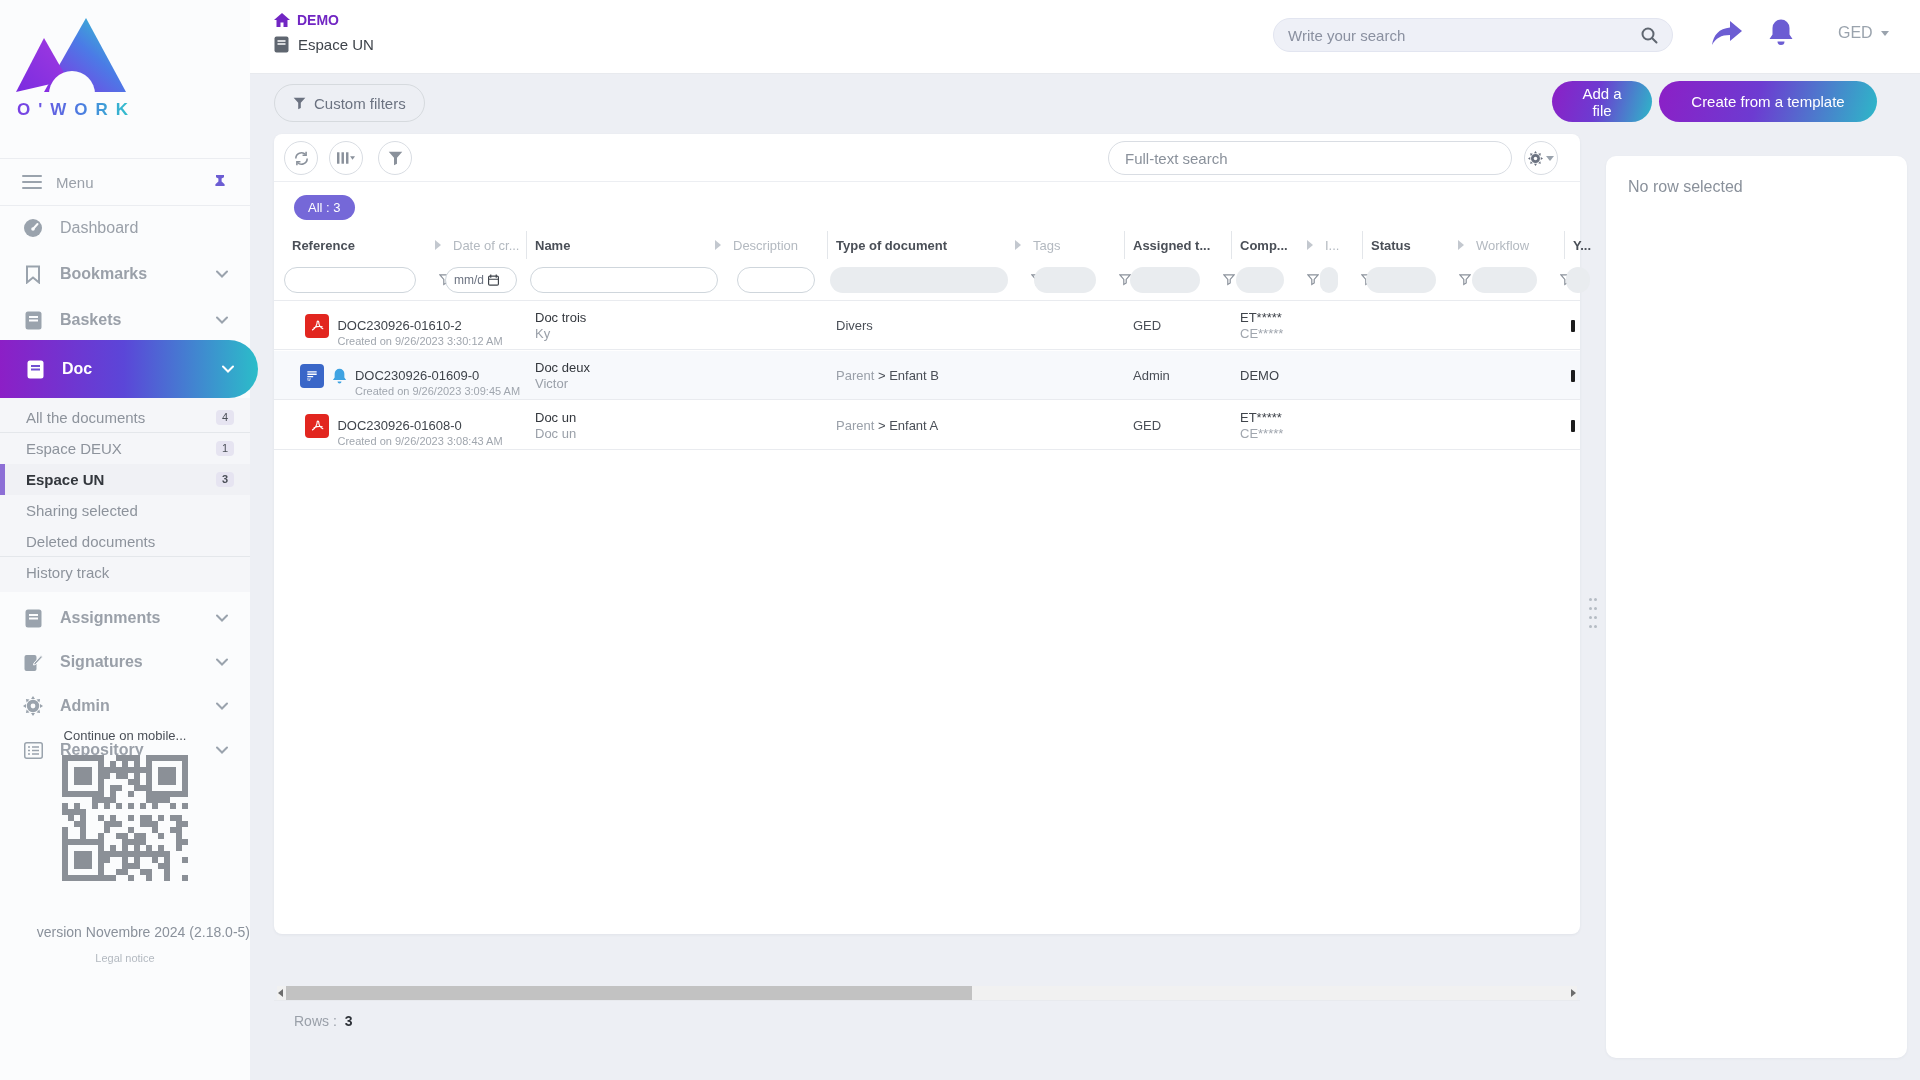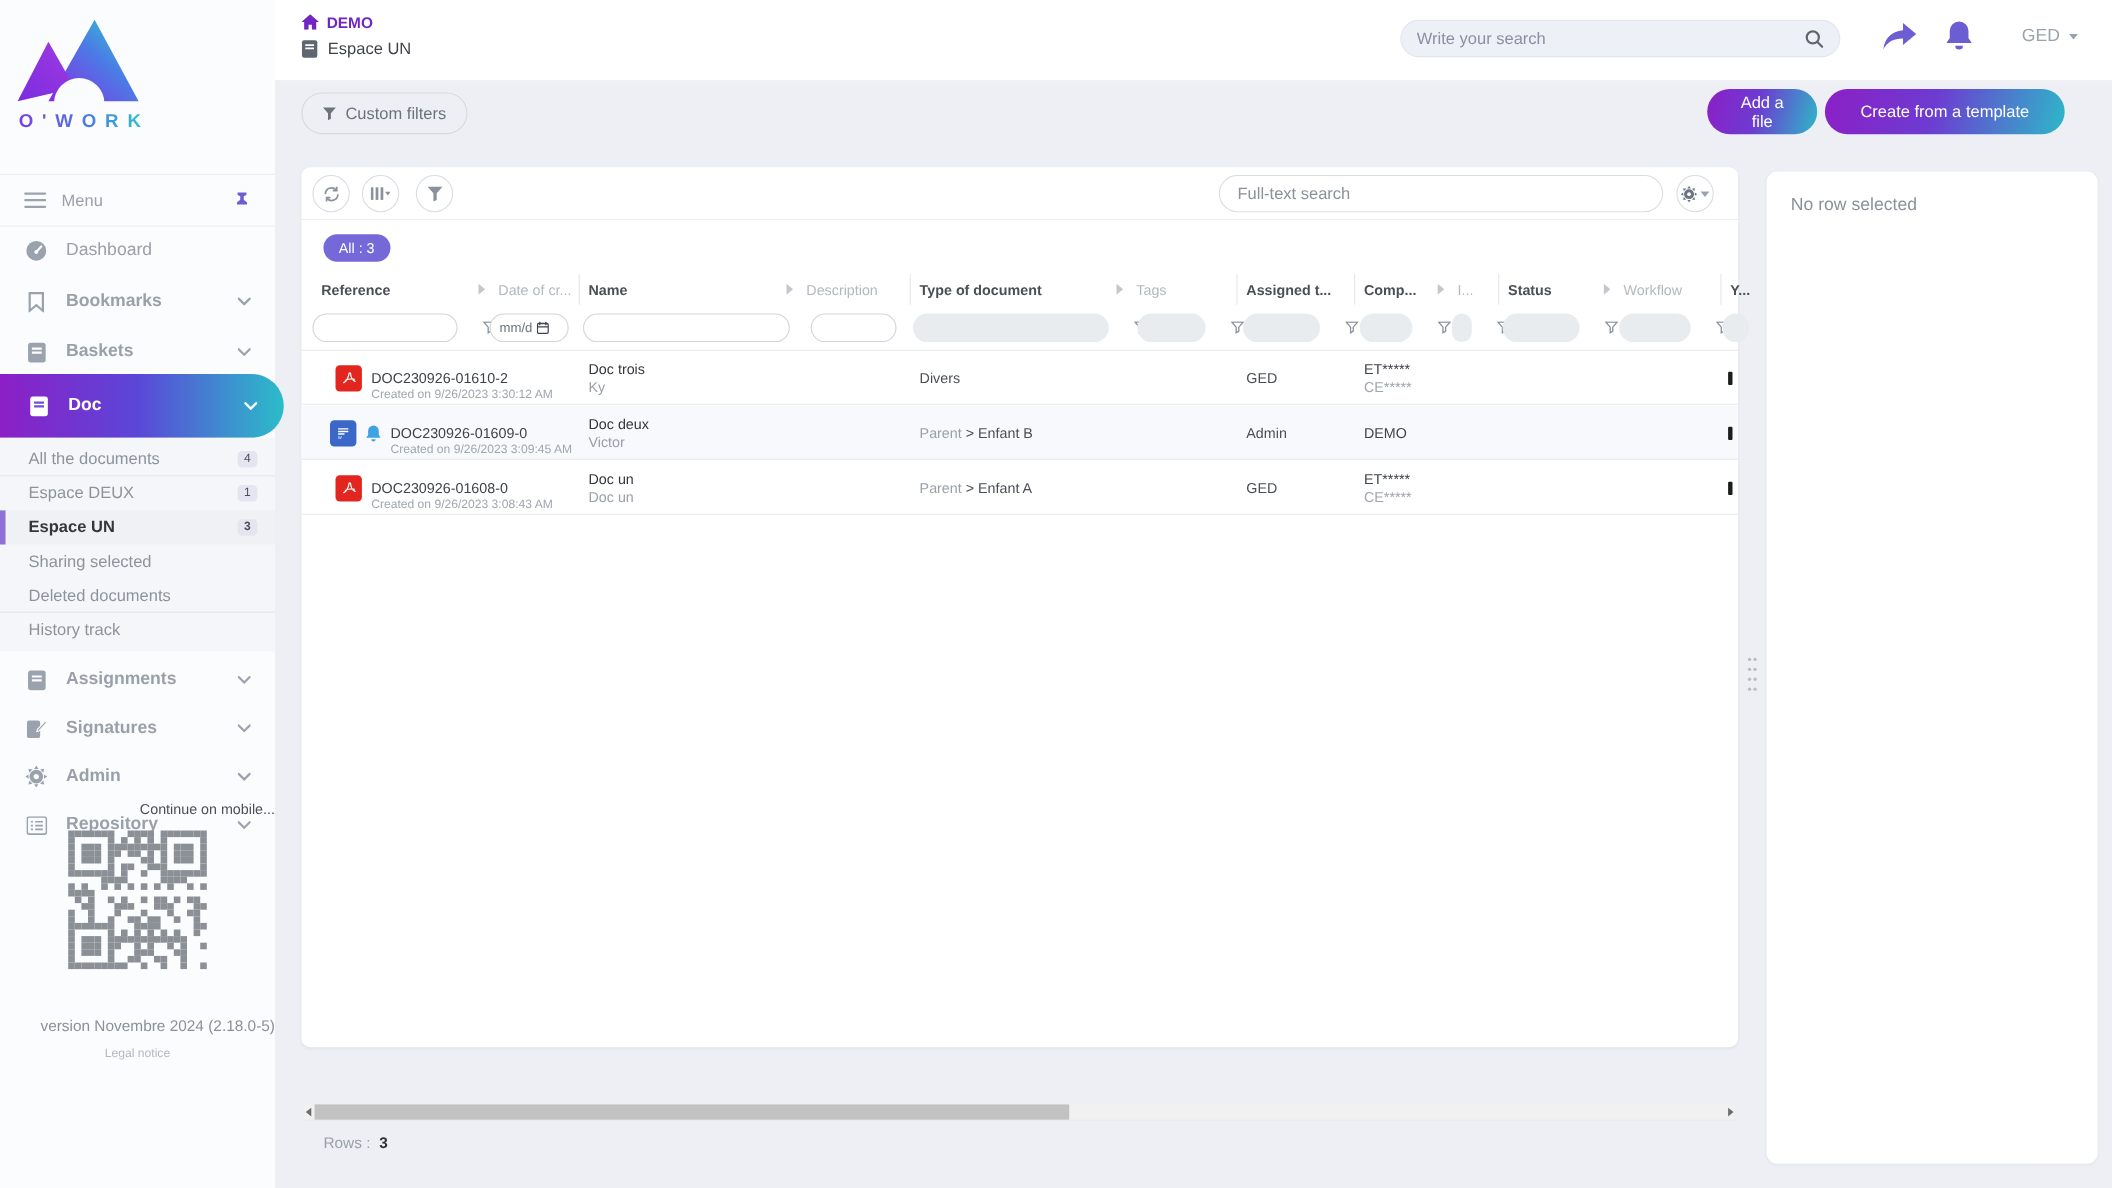--- a/index.html
+++ b/index.html
@@ -26,21 +26,21 @@
     background:linear-gradient(90deg,#8c1fc6,#5b46d8 48%,#2bbdc9); display:flex; align-items:center; padding:0 24px; color:#fff; font-size:16px; font-weight:bold; cursor:pointer; }
   .doc-active .ni-icon { width:22px; display:flex; justify-content:center; margin-right:16px; color:#fff; }
   .doc-active .chev { margin-left:auto; color:#fff; }
 
   .subpanel { position:absolute; left:0; top:398px; width:250px; height:194px; background:#f5f6f9; }
   .sub-item { position:absolute; left:0; width:250px; height:31px; display:flex; align-items:center; padding:0 16px 0 26px; font-size:15px; color:#8d939c; cursor:pointer; }
   .sub-item .badge { margin-left:auto; background:#e6e4f1; color:#4a4f57; font-size:11px; border-radius:4px; padding:2px 6px; line-height:1; }
   .sub-item.sep { border-bottom:1px solid #e4e7eb; }
   .sub-item.selected { color:#33373d; font-weight:bold; background:#f0f1f5; border-left:5px solid #8d6fd6; padding-left:21px; }
 
-  .mobile-hint { position:absolute; left:0; top:728px; width:250px; text-align:right; font-size:13px; color:#4a4f57; }
+  .mobile-hint { position:absolute; left:0; top:728px; width:250px; text-align:center; font-size:13px; color:#4a4f57; }
   .qr { position:absolute; left:59px; top:752px; }
   .version { position:absolute; left:0; top:924px; width:250px; text-align:right; font-size:14px; color:#8a919b; }
   .legal { position:absolute; left:0; top:952px; width:250px; text-align:center; font-size:11px; color:#b3b9c0; cursor:pointer; }
 
   
   .topbar { position:absolute; left:250px; top:0; width:1670px; height:74px; background:#fff; border-bottom:1px solid #e8eaee; }
   .crumb-root { position:absolute; left:24px; top:12px; display:flex; align-items:center; gap:7px; color:#7126c3; font-weight:bold; font-size:14px; cursor:pointer; }
   .crumb-page { position:absolute; left:24px; top:36px; display:flex; align-items:center; gap:9px; color:#3f444b; font-size:15px; }
   .global-search { position:absolute; left:1023px; top:18px; width:400px; height:34px; background:#eef0f7; border:1px solid #e2e5f0; border-radius:17px; display:flex; align-items:center; padding:0 14px; }
   .global-search input { flex:1; border:none; outline:none; background:transparent; font-family:inherit; font-size:15px; color:#4a4f57; }
@@ -49,21 +49,21 @@
   .user-menu { position:absolute; left:1588px; top:24px; display:flex; align-items:center; gap:8px; color:#9aa3ad; font-size:16px; cursor:pointer; }
   .caret { width:0; height:0; border-left:4px solid transparent; border-right:4px solid transparent; border-top:5px solid #9aa3ad; }
 
   
   .custom-filters { position:absolute; left:274px; top:84px; height:38px; border:1px solid #d6dade; border-radius:19px; display:flex; align-items:center; gap:8px; padding:0 18px; color:#6b7280; font-size:15px; background:transparent; cursor:pointer; }
   .grad-btn { position:absolute; top:81px; height:41px; border:none; border-radius:21px; color:#fff; font-size:15px; font-family:inherit; background:linear-gradient(105deg,#8c1fc6,#6d3bd1 45%,#2db8c8); cursor:pointer; padding:0 22px; }
   .btn-add { left:1552px; width:100px; }
   .btn-create { left:1659px; width:218px; }
 
   
-  .main-card { position:absolute; left:274px; top:152px; width:1306px; height:800px; background:#fff; border-radius:8px; box-shadow:0 1px 3px rgba(40,50,70,0.06); }
+  .main-card { position:absolute; left:274px; top:134px; width:1306px; height:800px; background:#fff; border-radius:8px; box-shadow:0 1px 3px rgba(40,50,70,0.06); }
   .tl-toolbar { position:absolute; left:0; top:0; width:100%; height:48px; border-bottom:1px solid #eceef2; }
   .circle-btn { position:absolute; top:7px; width:34px; height:34px; border-radius:50%; border:1px solid #d9dde3; background:#fff; display:flex; align-items:center; justify-content:center; cursor:pointer; color:#8a919b; }
   .fulltext { position:absolute; left:834px; top:7px; width:404px; height:34px; border:1px solid #d9dde3; border-radius:17px; display:flex; align-items:center; padding:0 16px; }
   .fulltext input { flex:1; border:none; outline:none; font-family:inherit; font-size:15px; color:#4a4f57; background:transparent; }
   .fulltext input::placeholder { color:#8a919b; }
   .tab-pill { position:absolute; left:20px; top:61px; background:#7568d8; color:#fff; font-size:13px; border-radius:14px; padding:5px 14px; cursor:pointer; }
 
   
   .thead { position:absolute; left:0; top:97px; width:100%; height:28px; }
   .th { position:absolute; top:0; height:28px; display:flex; align-items:center; font-size:13px; font-weight:bold; color:#4a4f57; overflow:hidden; white-space:nowrap; padding-left:8px; }

